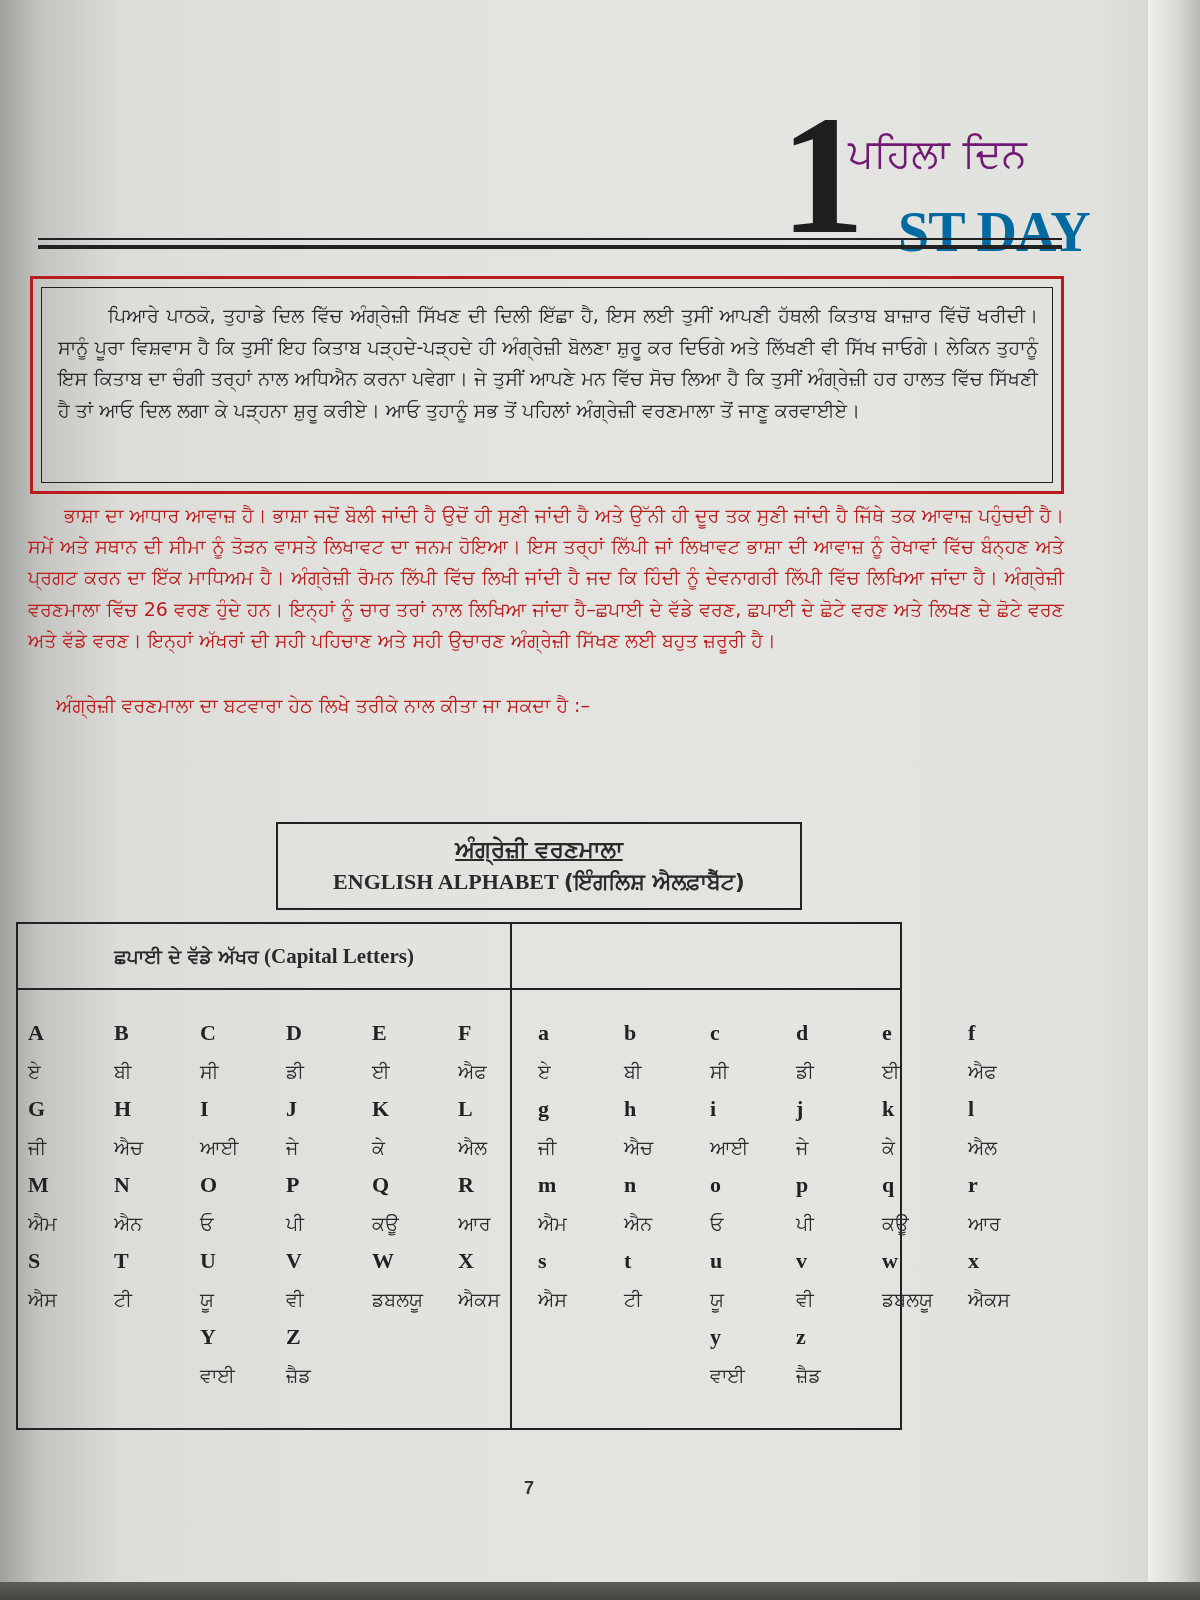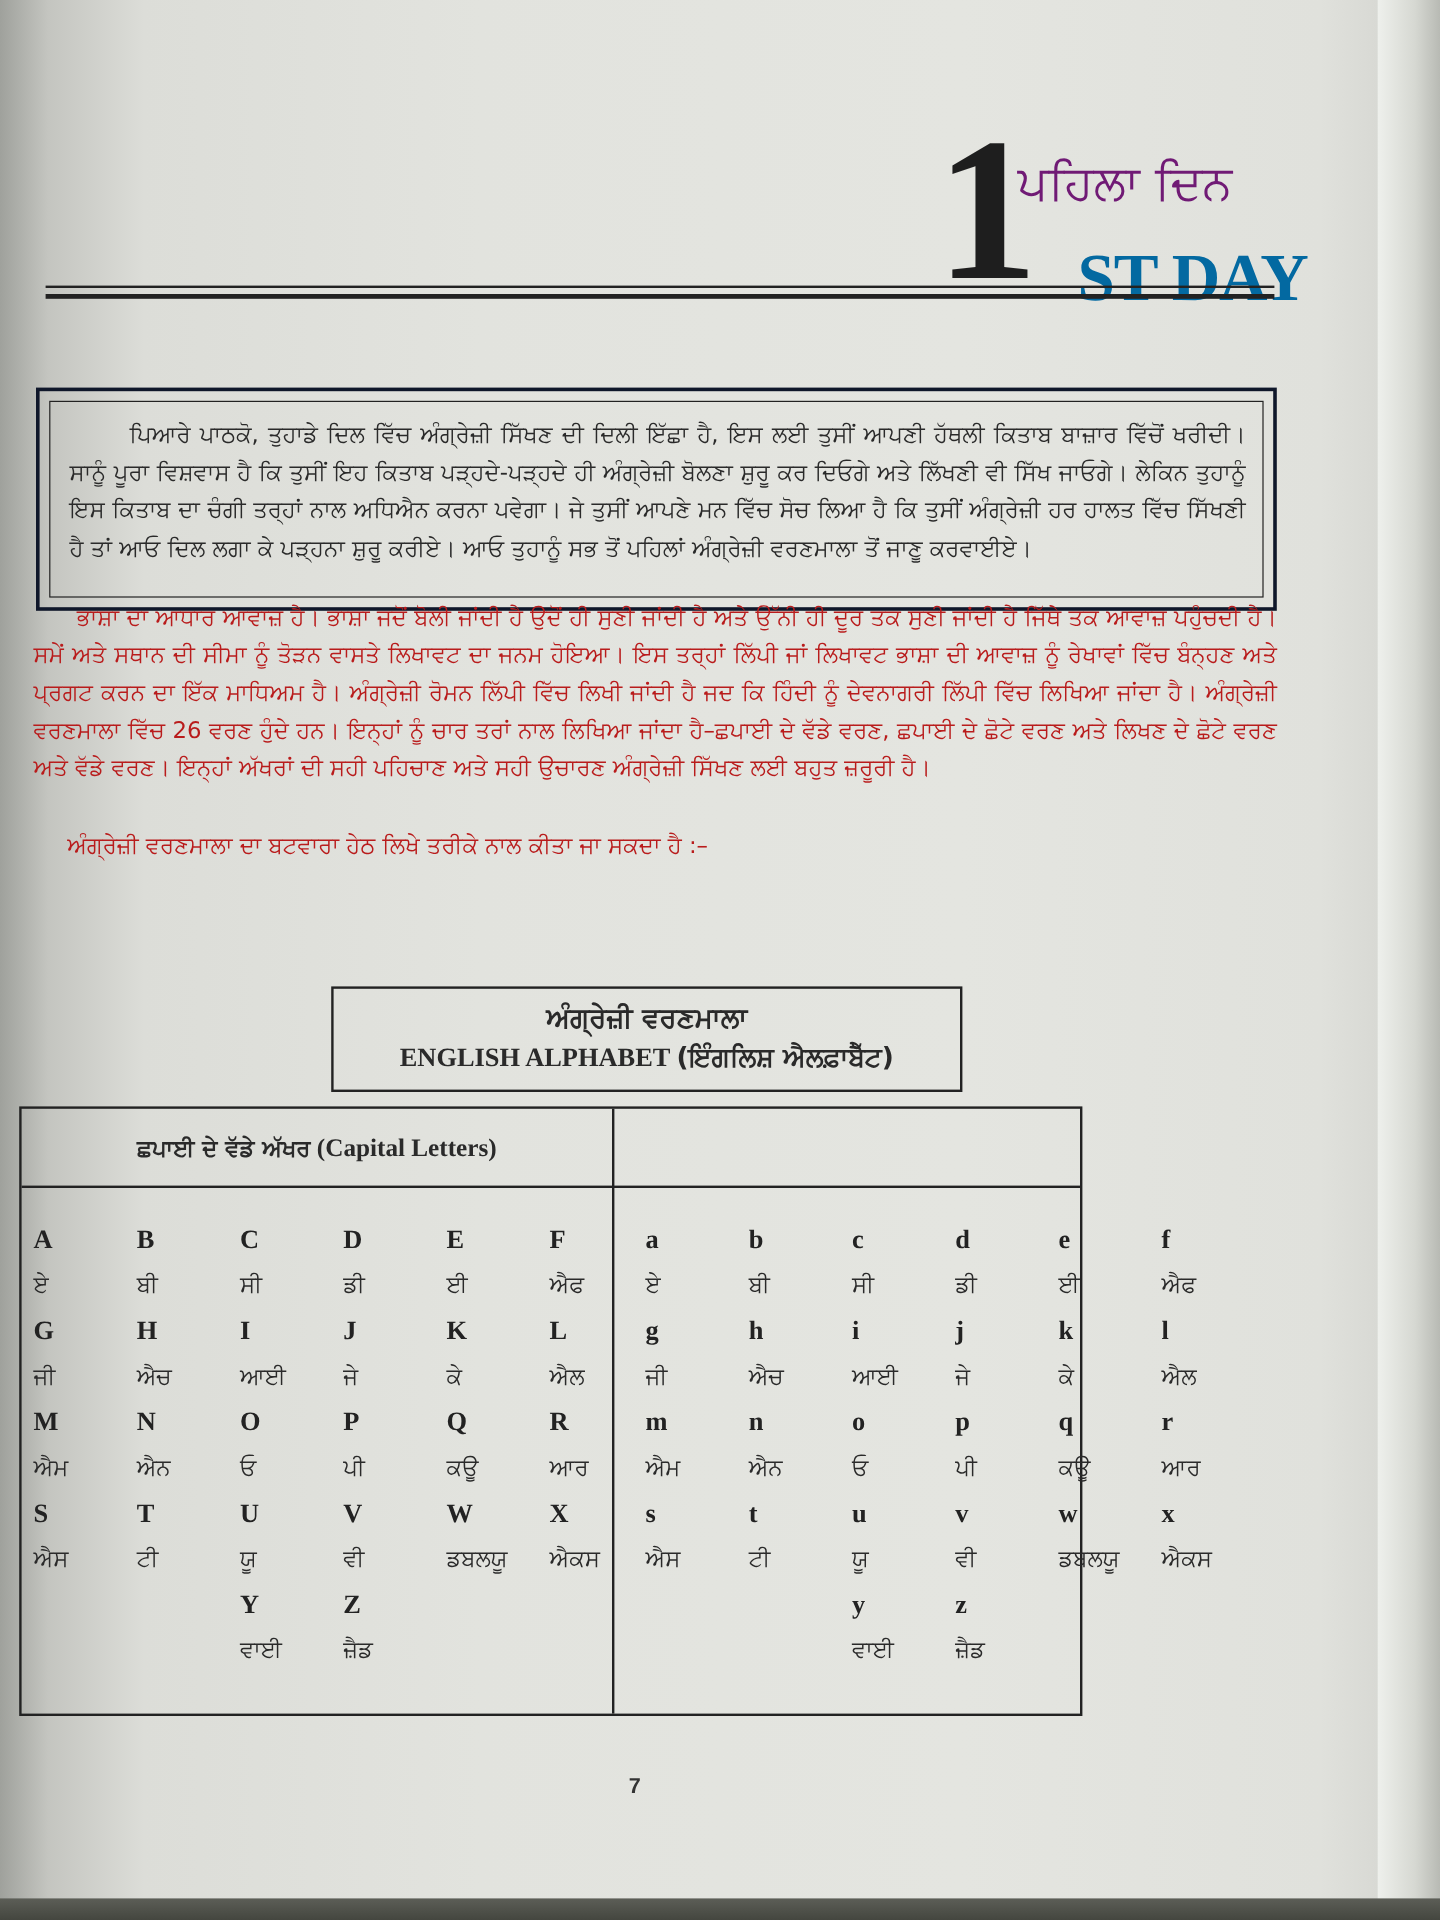--- a/index.html
+++ b/index.html
@@ -30,22 +30,22 @@
     position:absolute; left:848px; top:130px; font-family:"DejaVu Sans", sans-serif;
     font-size:40px; font-weight:normal; color:#701a75; white-space:nowrap;
   }
   .title-en {
     position:absolute; left:858px; top:200px; font-size:56px; font-weight:bold; color:#0369a1;
     white-space:nowrap; letter-spacing:-1px;margin-left:40px;
   }
   .rule { position:absolute; background:#222; }
   
   .intro-box {
-    position:absolute; left:30px; top:276px; width:1034px; height:186px;
-    border:3px solid #0f172a; box-sizing:border-box;margin-top:47px;
+    position:absolute; left:30px; top:276px; width:1034px; height:218px;
+    border:3px solid #b91c1c; box-sizing:border-box;
   }
   .intro-inner {
     position:absolute; left:8px; top:8px; right:8px; bottom:8px;
     border:1.5px solid #222; padding:12px 14px 0 16px;
     font-family:"DejaVu Sans", sans-serif; font-size:19px; line-height:31.5px;
     text-align:justify; text-indent:50px; color:#2a2a2a;
   }
   .para {
     position:absolute; left:28px; width:1036px;
     font-family:"DejaVu Sans", sans-serif; font-size:19px; line-height:31.2px;
@@ -58,21 +58,21 @@
     font-size:21px; line-height:31px; color:#262626;
   }
   .defs .pa { font-family:"DejaVu Sans", sans-serif; font-size:18px; }
   .defs b { font-weight:bold; }
   
   .alpha-title {
     position:absolute; left:276px; top:822px; width:526px; height:88px;
     border:2px solid #222; box-sizing:border-box; text-align:center;
   }
   .alpha-title .pa-line {
-    margin-top:12px; font-family:"DejaVu Sans", sans-serif; font-size:23px; font-weight:bold;
+    margin-top:12px; font-family:"DejaVu Sans", sans-serif; font-size:23px; font-weight:bold;text-decoration:underline;
   }
   .alpha-title .en-line { font-size:22px; font-weight:bold; margin-top:6px; }
   .alpha-title .en-line .pa { font-family:"DejaVu Sans", sans-serif; font-weight:bold; font-size:22px; }
   
   .alpha-table {
     position:absolute; left:16px; top:922px; width:886px; height:508px;
     border:2px solid #222; box-sizing:border-box;
   }
   .col-divider { position:absolute; left:492px; top:0; width:2px; height:100%; background:#222; }
   .head-divider { position:absolute; left:0; top:64px; width:100%; height:2px; background:#222; }

